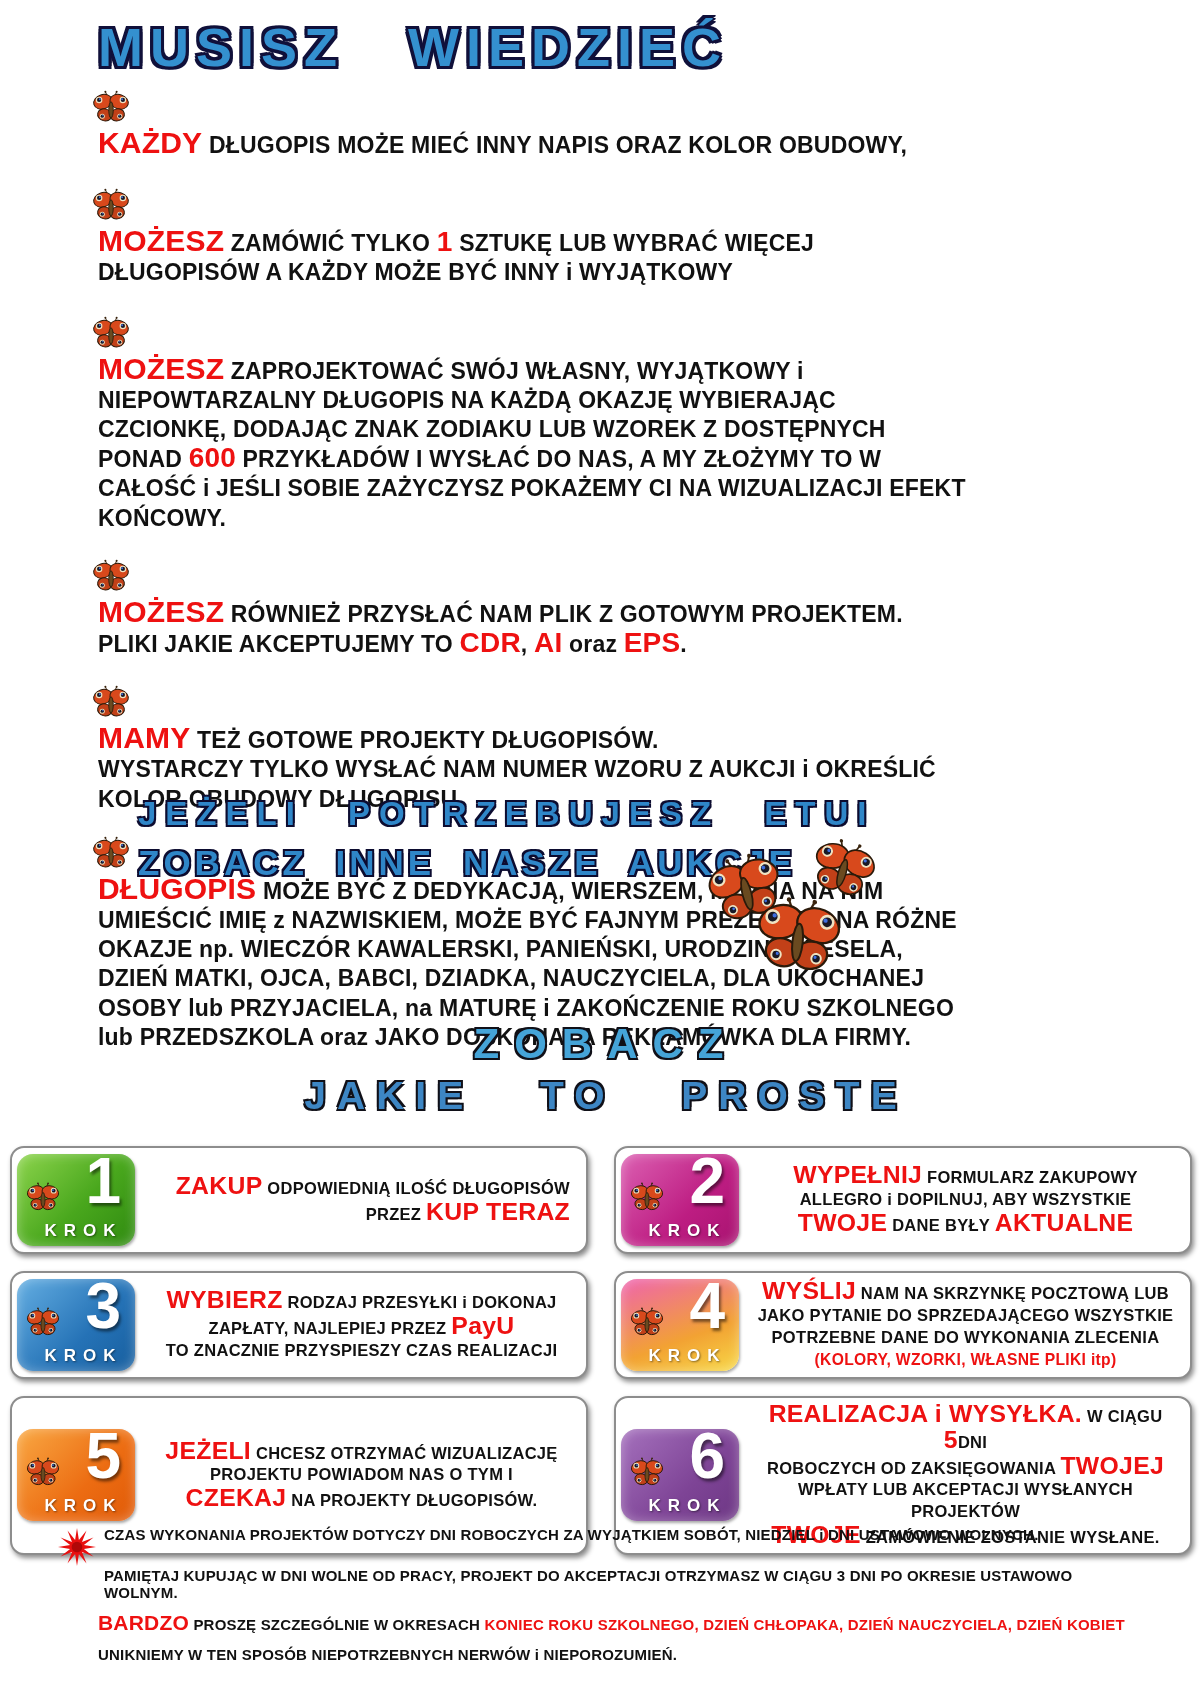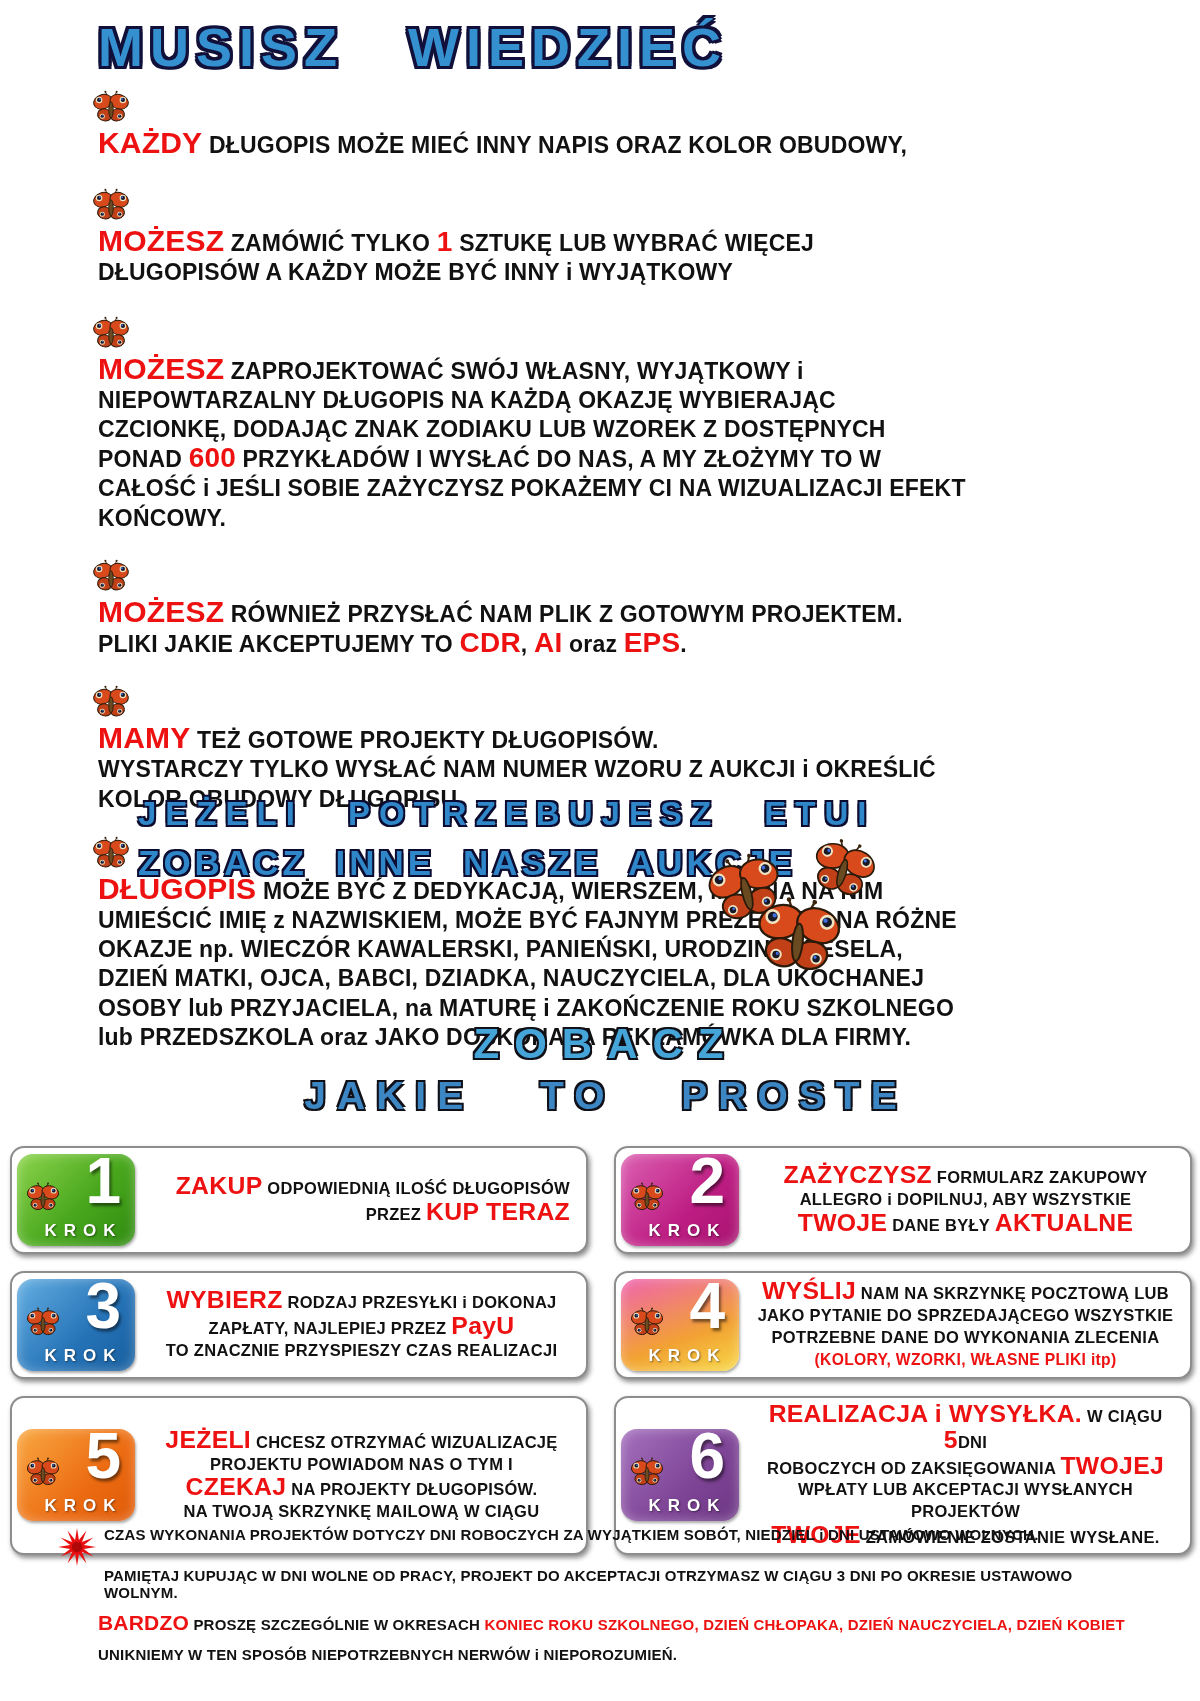--- a/index.html
+++ b/index.html
@@ -261,21 +261,21 @@
 
     <div class="step-box">
       <div class="badge g2">
         <svg class="bfly-badge">
             <use href="#butterfly" xlink:href="#butterfly"></use>
           </svg>
         <div class="num">2</div>
         <div class="krok">KROK</div>
       </div>
       <div class="stext">
-        <span class="sline"><span class="red rb2">ZAŻYCZYSZ</span> <span>FORMULARZ  ZAKUPOWY</span></span>
+        <span class="sline"><span class="red rb2">WYPEŁNIJ</span> <span>FORMULARZ  ZAKUPOWY</span></span>
         <span class="sline"><span>ALLEGRO  i  DOPILNUJ,  ABY  WSZYSTKIE</span></span>
         <span class="sline"><span class="red rb2">TWOJE</span> <span>DANE  BYŁY</span> <span class="red rb2">AKTUALNE</span></span>
       </div>
     </div>
 
     <div class="step-box">
       <div class="badge g3">
         <svg class="bfly-badge">
             <use href="#butterfly" xlink:href="#butterfly"></use>
           </svg>
@@ -310,21 +310,20 @@
         <svg class="bfly-badge">
             <use href="#butterfly" xlink:href="#butterfly"></use>
           </svg>
         <div class="num">5</div>
         <div class="krok">KROK</div>
       </div>
       <div class="stext">
         <span class="sline"><span class="red rb2">JEŻELI</span> <span>CHCESZ  OTRZYMAĆ  WIZUALIZACJĘ</span></span>
         <span class="sline"><span>PROJEKTU  POWIADOM  NAS  O  TYM  I</span></span>
         <span class="sline"><span class="red rb2">CZEKAJ</span> <span>NA  PROJEKTY  DŁUGOPISÓW.</span></span>
-        <span class="sline"><span>NA  TWOJĄ  SKRZYNKĘ  MAILOWĄ  W  CIĄGU</span></span>
       </div>
     </div>
 
     <div class="step-box">
       <div class="badge g6">
         <svg class="bfly-badge">
             <use href="#butterfly" xlink:href="#butterfly"></use>
           </svg>
         <div class="num">6</div>
         <div class="krok">KROK</div>

